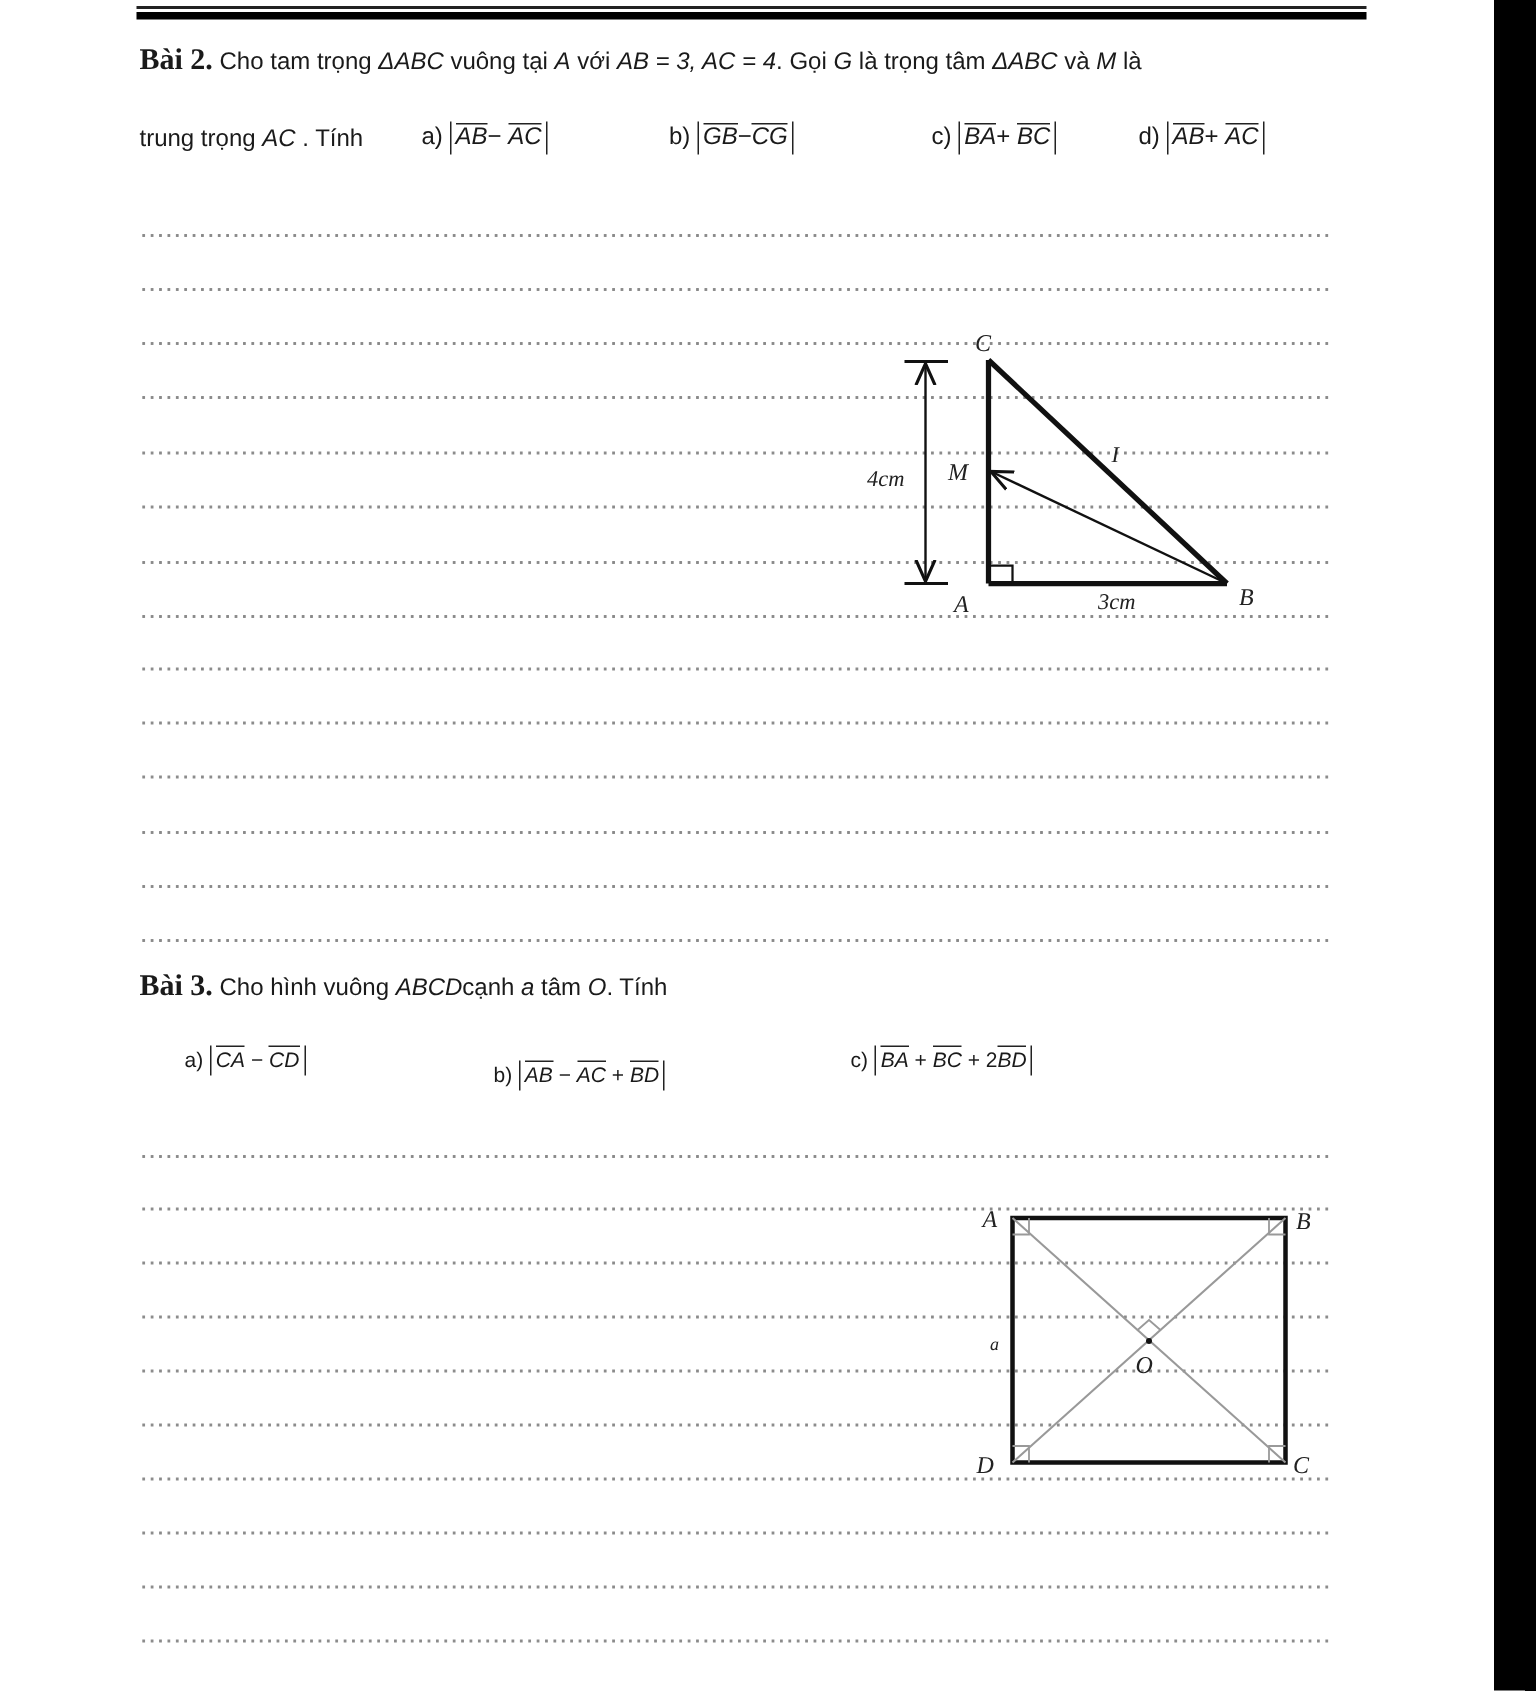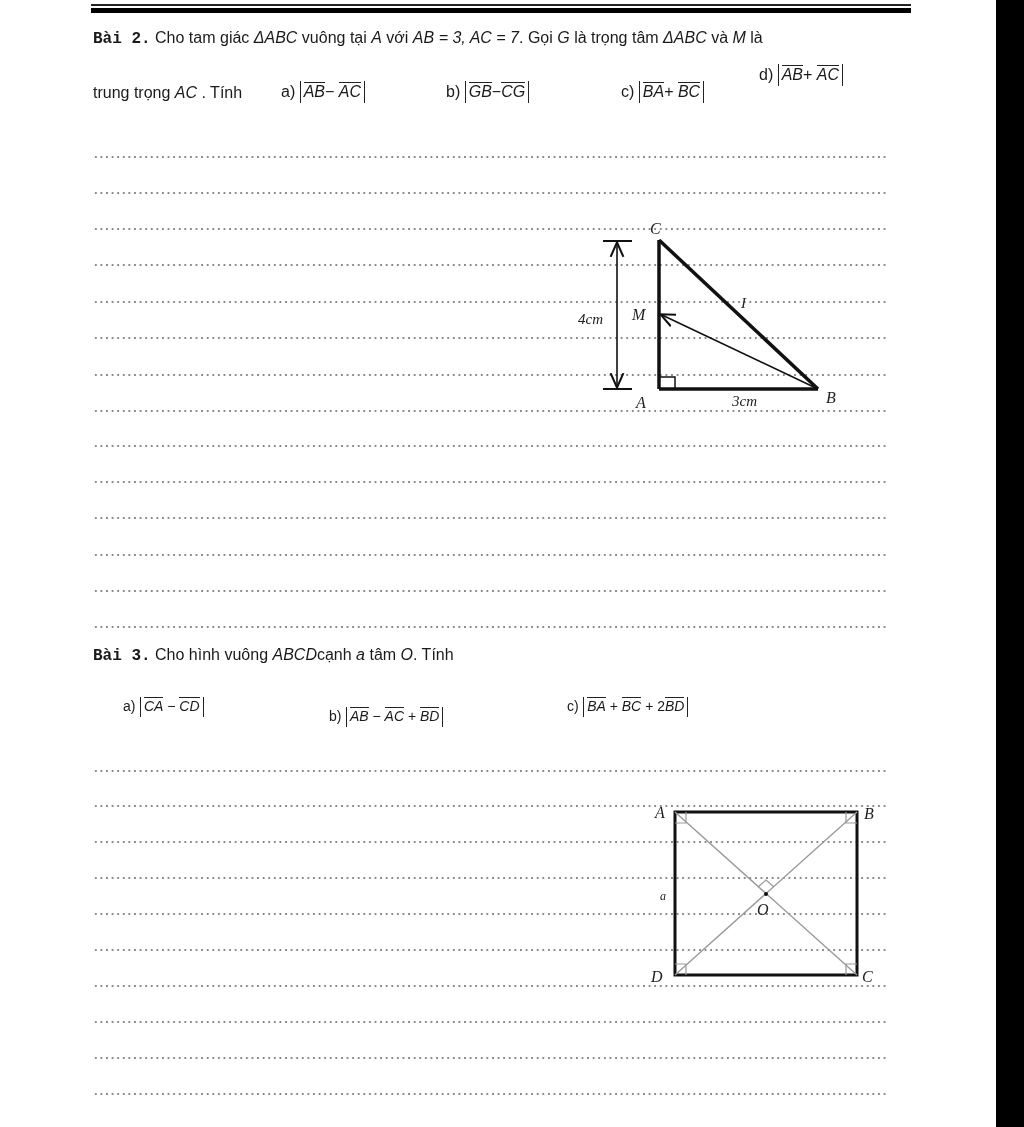--- a/index.html
+++ b/index.html
@@ -9,21 +9,21 @@
   }
   .black-strip { position:absolute; left:996px; top:0; width:28px; height:1127px; background:#000; }
   .rule-thin { position:absolute; left:91px; top:4px; width:820px; height:2px; background:#222; }
   .rule-thick { position:absolute; left:91px; top:8px; width:820px; height:5px; background:#000; }
   .dotline {
     position:absolute; left:93px; width:795px; height:2px;
     background-image: radial-gradient(circle, #8a8a8a 0.9px, transparent 1.1px);
     background-size: 5.6px 2px; background-repeat: repeat-x;
   }
   .line { position:absolute; left:93px; font-size:16px; white-space:nowrap; }
-  .bold { font-family:Liberation Mono, monospace; font-weight:bold; font-size:16px; }
+  .bold { font-family:Liberation Serif, serif; font-weight:bold; font-size:20px; }
   .it { font-style:italic; }
   .abs { position:absolute; font-size:16px; white-space:nowrap; }
   .vec { display:inline-block; border-top:1.5px solid #222; font-style:italic; line-height:1.05; padding-top:1px; }
   .norm { display:inline-block; border-left:1.5px solid #222; border-right:1.5px solid #222; padding:0 3px; line-height:1.4; }
   .sm { font-size:14px; }
   svg { position:absolute; left:0; top:0; }
   .fig-label { font-family:"Liberation Serif", serif; font-style:italic; fill:#222; }
 </style>
 </head>
 <body>
@@ -53,40 +53,40 @@
 <div class="dotline" style="top:877px"></div>
 <div class="dotline" style="top:913px"></div>
 <div class="dotline" style="top:949px"></div>
 <div class="dotline" style="top:985px"></div>
 <div class="dotline" style="top:1021px"></div>
 <div class="dotline" style="top:1057px"></div>
 <div class="dotline" style="top:1093px"></div>
 
 <div class="line" style="top:29px">
   <span class="bold">Bài 2.</span>
-  <span>Cho tam giác </span><span class="it">ΔABC</span><span> vuông tại </span><span class="it">A</span><span> với </span><span class="it">AB = 3, AC = 7</span><span>. Gọi </span><span class="it">G</span><span> là trọng tâm </span><span class="it">ΔABC</span><span>  và </span><span class="it">M</span><span>  là</span>
+  <span>Cho tam trọng </span><span class="it">ΔABC</span><span> vuông tại </span><span class="it">A</span><span> với </span><span class="it">AB = 3, AC = 4</span><span>. Gọi </span><span class="it">G</span><span> là trọng tâm </span><span class="it">ΔABC</span><span>  và </span><span class="it">M</span><span>  là</span>
 </div>
 
 <div class="line" style="top:84px">
   <span>trung trọng </span><span class="it">AC</span><span> . Tính </span>
 </div>
 
 <div class="abs" style="left:281px; top:81px">
   <span>a)</span>
   <span class="norm"><span class="vec">AB</span><span>−</span> <span class="vec">AC</span></span>
 </div>
 <div class="abs" style="left:446px; top:81px">
   <span>b)</span>
   <span class="norm"><span class="vec">GB</span><span>−</span><span class="vec">CG</span></span>
 </div>
 <div class="abs" style="left:621px; top:81px">
   <span>c)</span>
   <span class="norm"><span class="vec">BA</span><span>+</span> <span class="vec">BC</span></span>
 </div>
-<div class="abs" style="left:759px; top:64px">
+<div class="abs" style="left:759px; top:81px">
   <span>d)</span>
   <span class="norm"><span class="vec">AB</span><span>+</span> <span class="vec">AC</span></span>
 </div>
 
 <svg width="1024" height="1127">
   <defs>
     <marker id="arr" markerWidth="10" markerHeight="10" refX="8" refY="5" orient="auto">
       <path d="M0,1 L9,5 L0,9" fill="none" stroke="#111" stroke-width="1.3"></path>
     </marker>
     <marker id="arrs" markerWidth="10" markerHeight="10" refX="8" refY="5" orient="auto-start-reverse">

